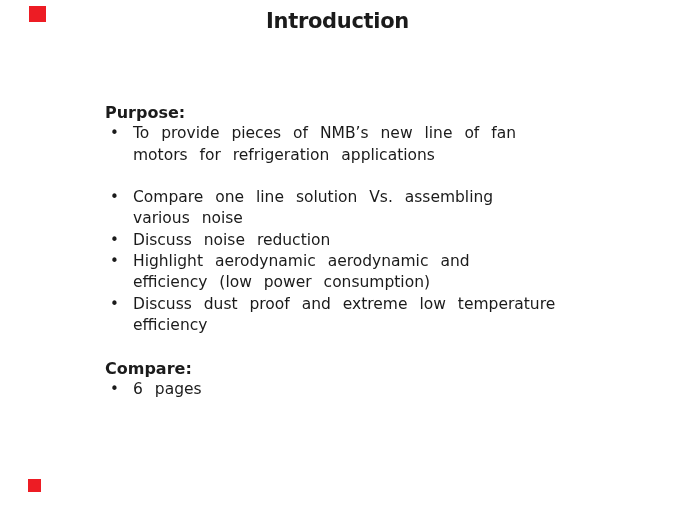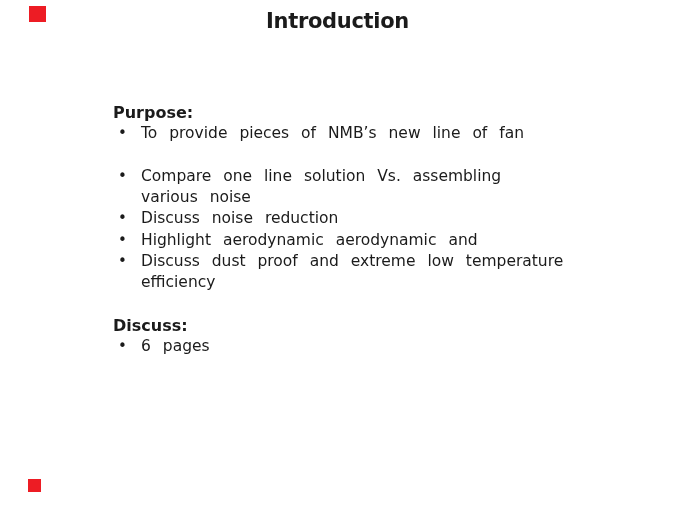--- a/index.html
+++ b/index.html
@@ -47,21 +47,20 @@
     left: 105px; top: 102px;
     width: 490px;
     font-size: 15.5px;
     line-height: 21.3px;
     color: #1b1b1b;
   }
   .row {
     position: relative;
     height: 21.3px;
     white-space: nowrap;
-    margin-left: 8px;
   }
   .row.heading {
     font-weight: bold;
     font-size: 16px;
   }
   .row .bullet {
     position: absolute;
     left: 5px; top: 0;
     font-size: 15px;
   }
@@ -77,44 +76,50 @@
 
 <div class="slide">
   <div class="corner-square top" style="background: rgb(237, 28, 36);"></div>
   <div class="slide-title" style="color: rgb(27, 27, 27);">Introduction</div>
   <div class="content-block" style="color: rgb(27, 27, 27);">
       <div class="row heading">Purpose:</div>
       <div class="row">
         <span class="bullet">•</span>
         <span class="txt">To provide pieces of NMB’s new line of fan</span>
       </div>
+      <div class="row">
+        <span class="txt">motors for refrigeration applications</span>
+      </div>
       <div class="row blank"></div>
       <div class="row">
         <span class="bullet">•</span>
         <span class="txt">Compare one line solution Vs. assembling</span>
       </div>
       <div class="row">
         <span class="txt">various noise</span>
       </div>
       <div class="row">
         <span class="bullet">•</span>
         <span class="txt">Discuss noise reduction</span>
       </div>
       <div class="row">
         <span class="bullet">•</span>
         <span class="txt">Highlight aerodynamic aerodynamic and</span>
       </div>
       <div class="row">
+        <span class="txt">efficiency (low power consumption)</span>
+      </div>
+      <div class="row">
         <span class="bullet">•</span>
         <span class="txt">Discuss dust proof and extreme low temperature</span>
       </div>
       <div class="row">
         <span class="txt">efficiency</span>
       </div>
       <div class="row blank"></div>
-      <div class="row heading">Discuss:</div>
+      <div class="row heading">Compare:</div>
       <div class="row">
         <span class="bullet">•</span>
         <span class="txt">6 pages</span>
       </div>
     </div>
   <div class="corner-square bottom" style="background: rgb(237, 28, 36);"></div>
 </div>
 
 </body></html>

